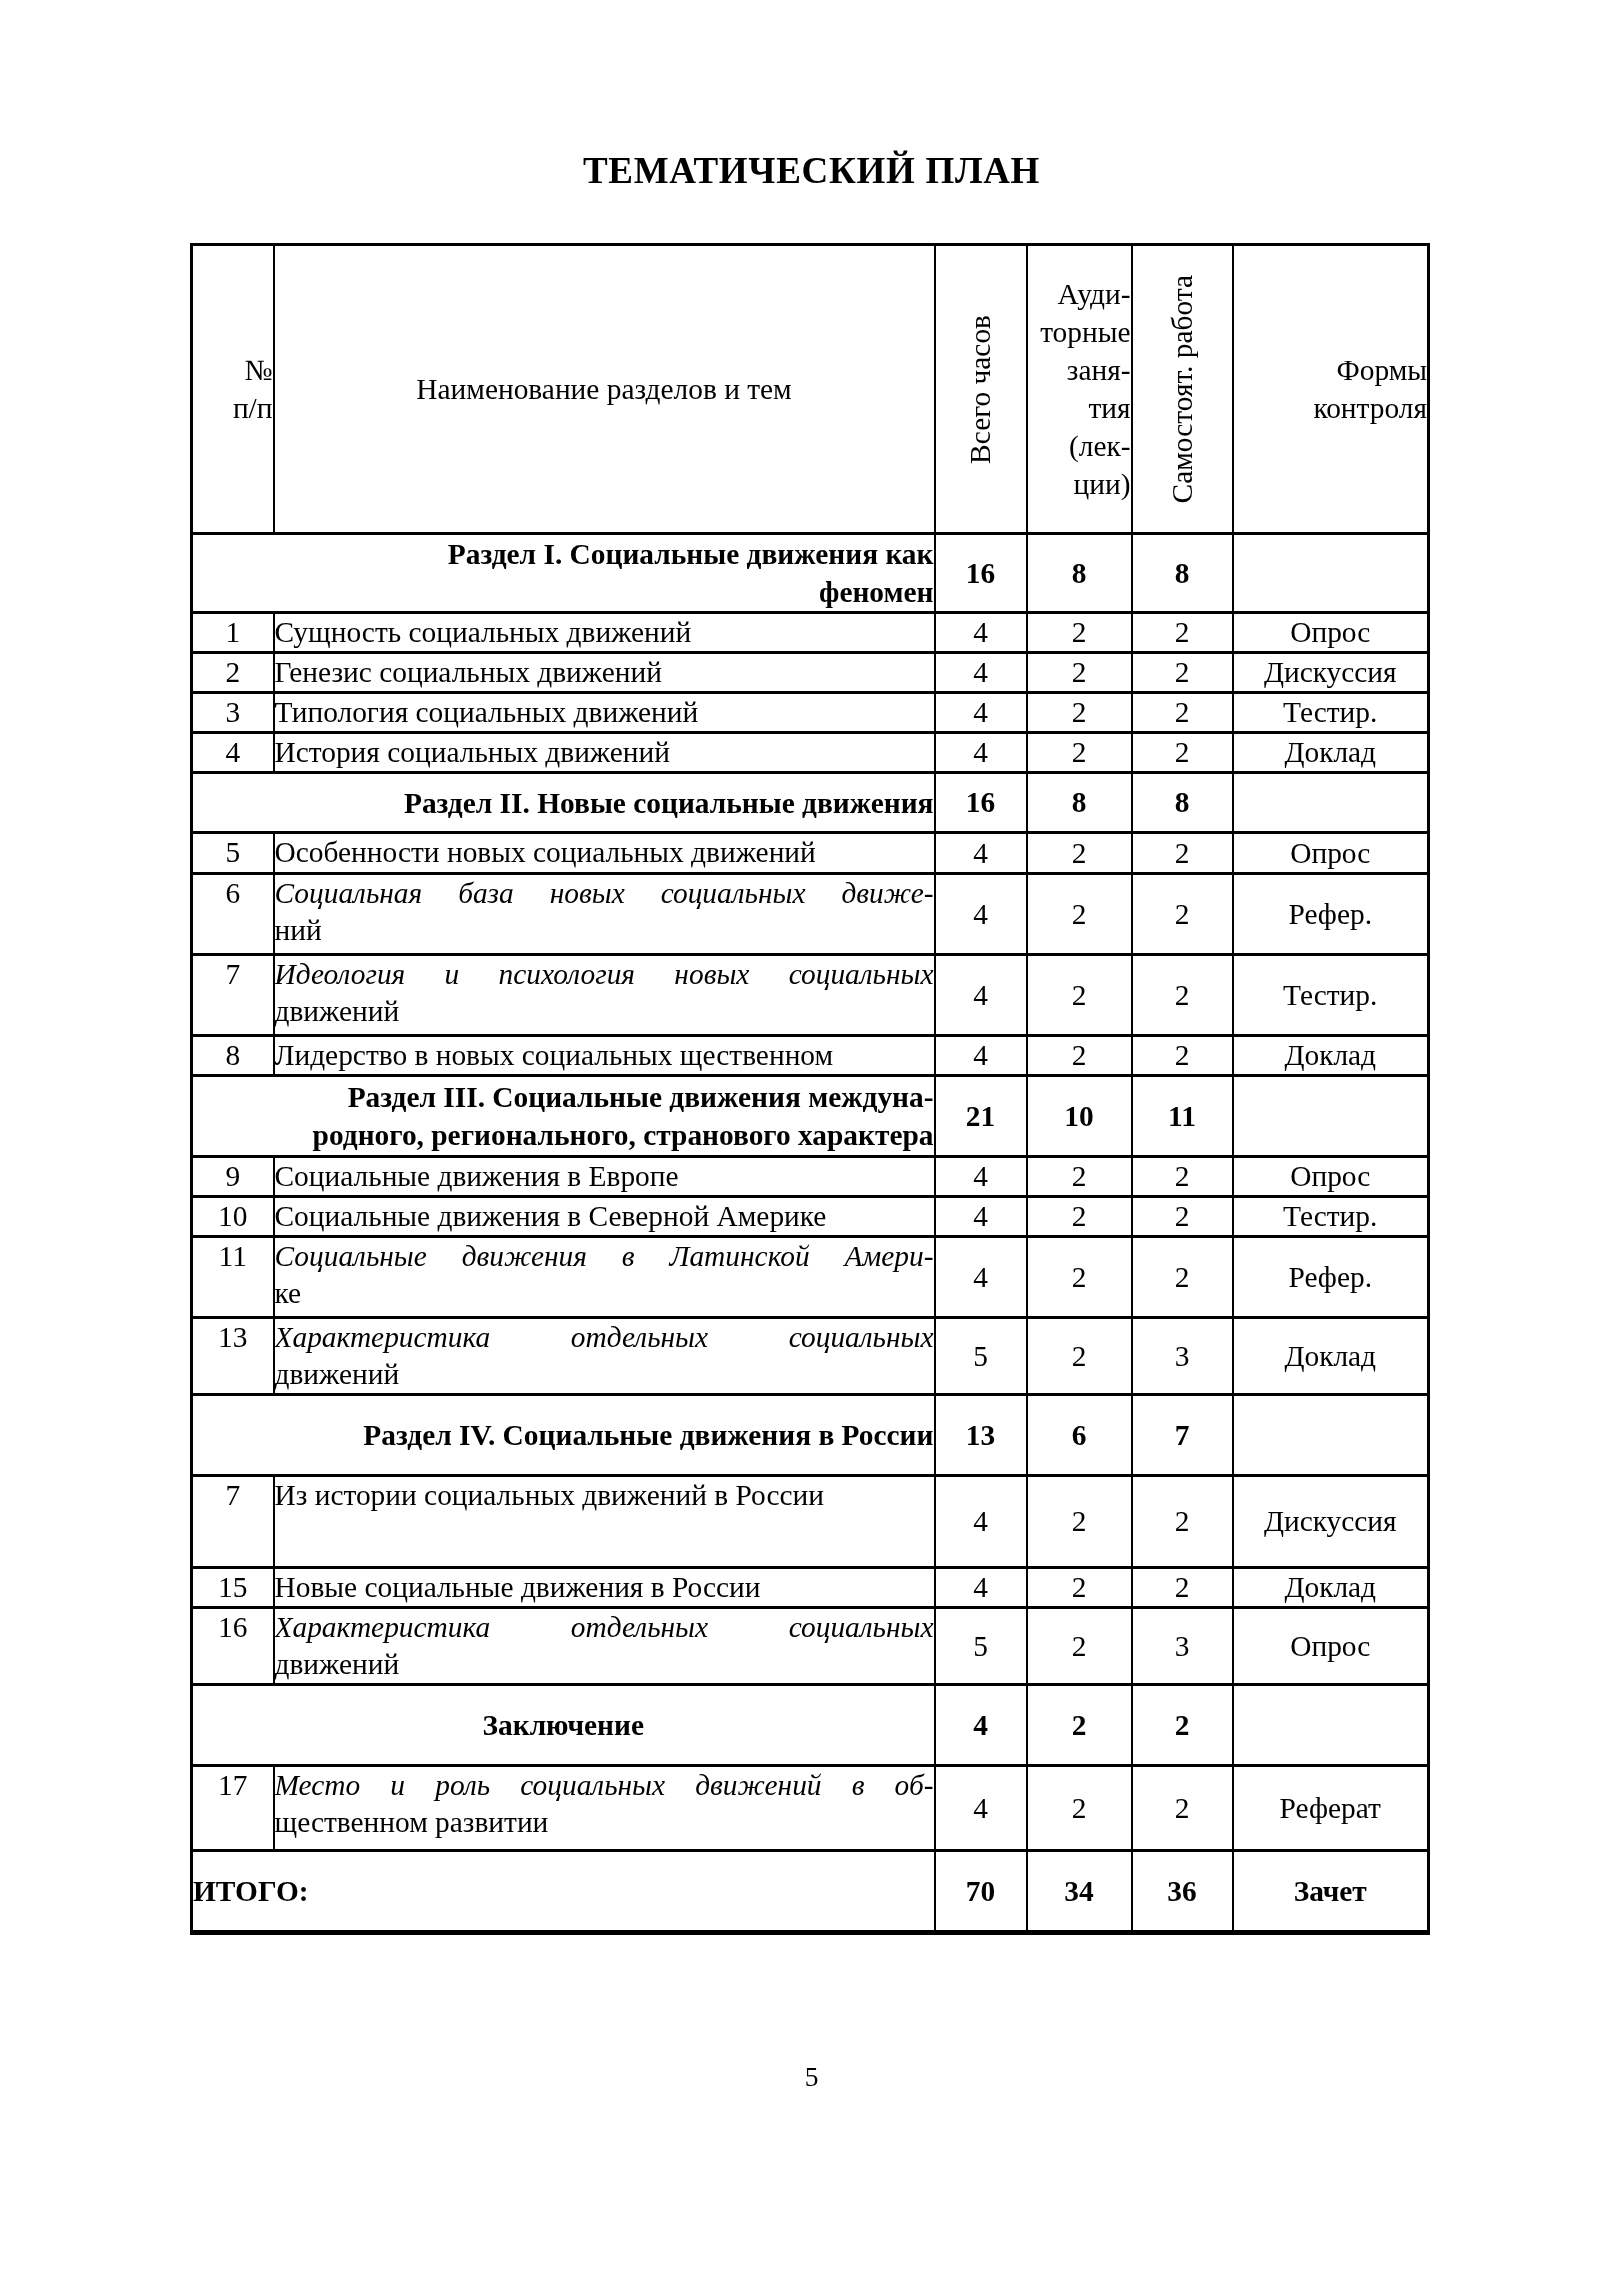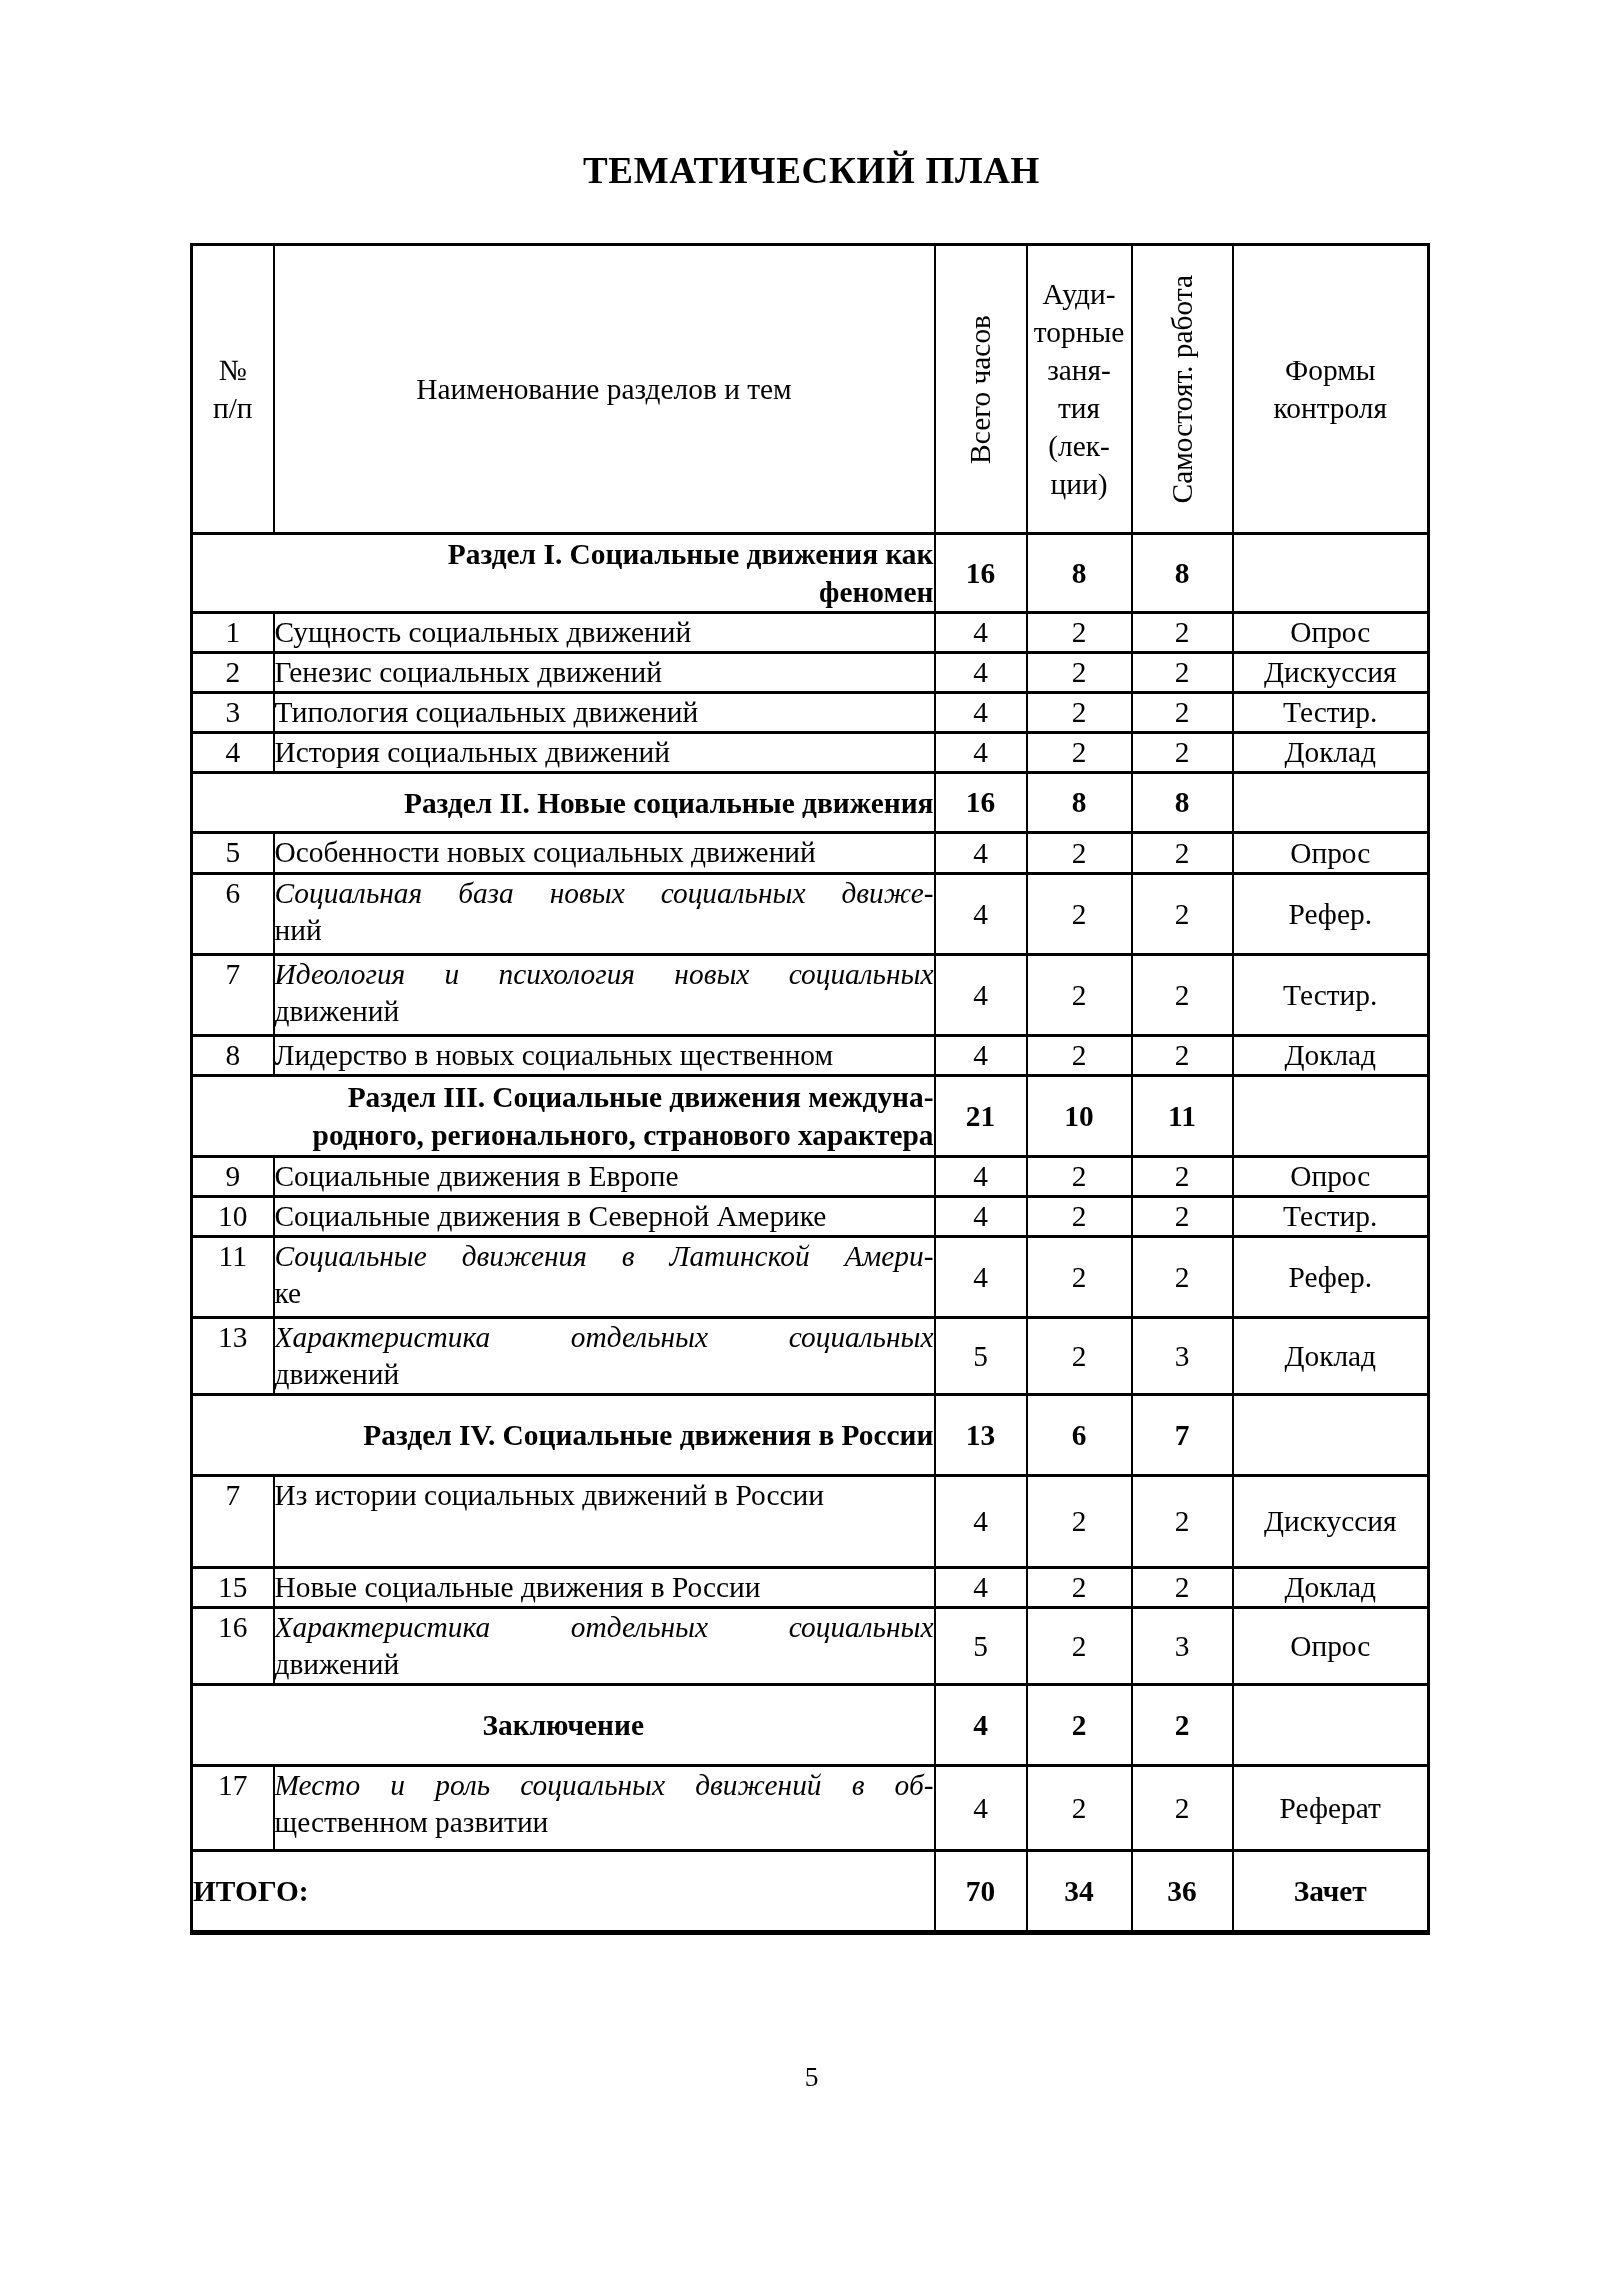--- a/index.html
+++ b/index.html
@@ -36,21 +36,21 @@
     border: 2px solid #000;
     border-top-width: 3.3px;
     border-bottom-width: 3.3px;
     padding: 0;
     overflow: hidden;
   }
 
   
   #plan-table thead tr { height: 289px; }
   th { font-weight: normal; vertical-align: middle; text-align: center; line-height: 38px; }
-  th .hline { text-align: center; }
+  th .hline { text-align: right; }
   .vtext {
     writing-mode: vertical-rl;
     transform: rotate(180deg);
     white-space: nowrap;
     margin: 0 auto;
     line-height: 1.1;
   }
 
   
   .cell-num {

